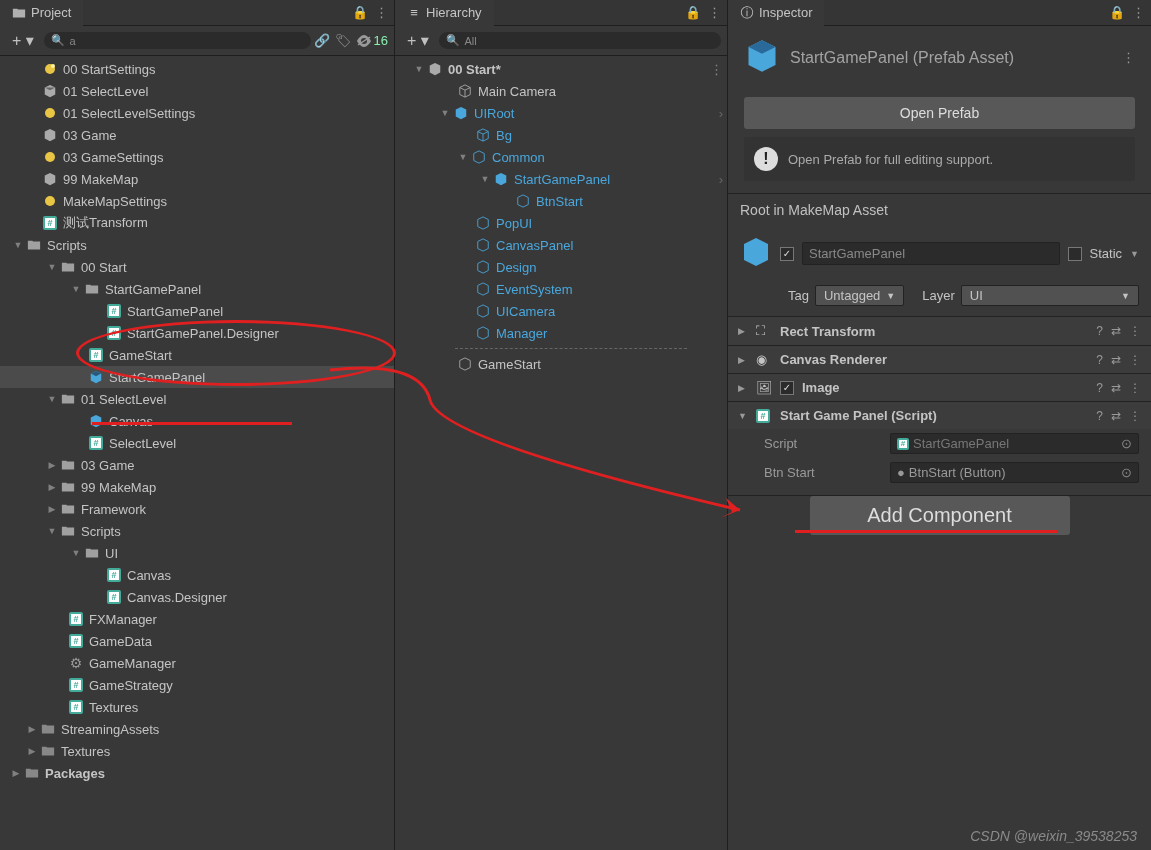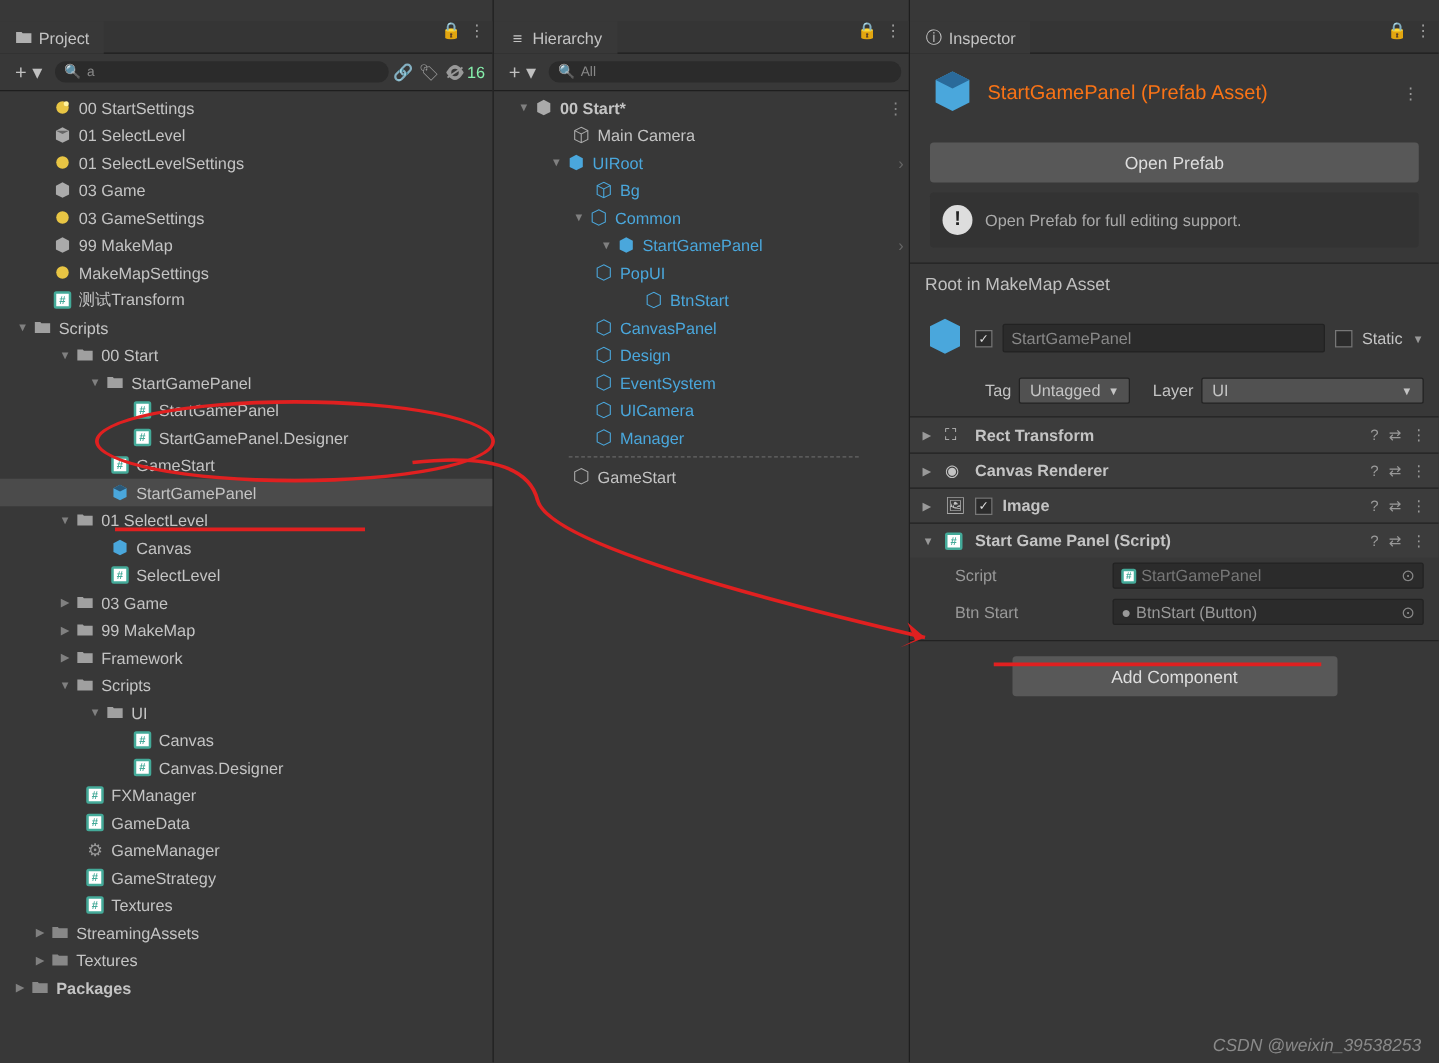--- a/index.html
+++ b/index.html
@@ -1,41 +1,41 @@
 <!DOCTYPE html>
 <html><head>
 <meta charset="utf-8">
 <style>
 * { margin: 0; padding: 0; box-sizing: border-box; font-family: Arial, sans-serif; }
 body { background: #383838; color: #c4c4c4; font-size: 13px; display: flex; width: 1151px; height: 850px; overflow: hidden; }
 .panel { display: flex; flex-direction: column; border-right: 1px solid #1e1e1e; background: #383838; }
-.panel-header { display: flex; align-items: flex-start; background: #353535; border-bottom: 1px solid #1e1e1e; height: 26px; margin-top: 17px; }
+.panel-header { display: flex; align-items: center; background: #353535; border-bottom: 1px solid #1e1e1e; height: 26px; }
 .tab { display: flex; align-items: center; gap: 5px; padding: 4px 12px; background: #383838; height: 26px; }
 .tab-icon { width: 14px; height: 14px; display: flex; align-items: center; justify-content: center; }
 .panel-header-right { margin-left: auto; display: flex; align-items: center; gap: 6px; padding-right: 6px; color: #a0a0a0; }
 .toolbar { display: flex; align-items: center; gap: 4px; padding: 4px 6px; border-bottom: 1px solid #1e1e1e; height: 30px; }
 .search-box { display: flex; align-items: center; gap: 4px; background: #2b2b2b; border-radius: 10px; padding: 2px 8px; flex: 0 0 180px; font-size: 11px; color: #888; }
 .search-icon { color: #888; font-size: 11px; }
 .tree { flex: 1; overflow: auto; padding: 2px 0; }
 .row { display: flex; align-items: center; height: 22px; padding: 0 4px; gap: 2px; white-space: nowrap; cursor: pointer; }
 .row.selected-grey { background: #4b4b4b; }
 .indent { display: inline-block; }
 .arrow { width: 12px; color: #808080; font-size: 9px; display: inline-flex; justify-content: center; }
 .icon { width: 16px; height: 16px; display: inline-flex; align-items: center; justify-content: center; margin-right: 3px; font-size: 14px; }
 .icon-folder { color: #b0b0b0; }
 .icon-cs { width: 14px; height: 14px; background: #fff; border: 2px solid #4a9; color: #4a9; font-size: 9px; font-weight: bold; display: flex; align-items: center; justify-content: center; border-radius: 2px; }
 .icon-gear { color: #999; }
 .icon-cube { color: #aaa; }
 .blue { color: #4aa7dc; }
 .divider { border-top: 1px dashed #666; margin: 4px 40px 4px 60px; }
 
 .inspector-head { display: flex; align-items: center; gap: 10px; padding: 12px 16px; }
-.inspector-title { font-size: 16px; color: #f97316; }
+.inspector-title { font-size: 16px; color: #a3a3a3; }
 .btn-wide { background: #585858; border: none; color: #ddd; padding: 8px; border-radius: 3px; margin: 8px 16px; cursor: pointer; font-size: 14px; }
-.btn-add { background: #585858; border: none; color: #ddd; padding: 8px; border-radius: 3px; margin: 12px auto; width: 260px; display:block; cursor:pointer; font-size: 14px; }
+.btn-add { background: #585858; border: none; color: #ddd; padding: 8px; border-radius: 3px; margin: 0 auto; width: 260px; display:block; cursor:pointer; font-size: 20px; }
 .info-box { background: #333; border-radius: 3px; margin: 0 16px 12px; padding: 10px; display: flex; align-items: center; gap: 10px; color: #aaa; font-size: 13px; }
 .info-icon { width: 24px; height: 24px; background: #ddd; border-radius: 50%; color: #222; display: flex; align-items: center; justify-content: center; font-weight: bold; font-size: 16px; }
 .section-title { padding: 8px 12px; color: #c0c0c0; border-top: 1px solid #222; font-size: 14px; }
 .obj-header { display: flex; align-items: center; gap: 8px; padding: 10px 12px; }
 .name-input { background: #2b2b2b; border: 1px solid #222; color: #888; padding: 3px 6px; flex: 1; border-radius: 2px; font-size: 13px; }
 .tag-row { display: flex; align-items: center; gap: 6px; padding: 4px 12px 10px 60px; font-size: 13px; }
 .dropdown { background: #515151; border: 1px solid #222; padding: 2px 8px; border-radius: 2px; display: flex; align-items: center; gap: 6px; font-size: 13px; min-width: 80px; justify-content: space-between; }
 .component { display: flex; align-items: center; gap: 8px; padding: 6px 10px; border-top: 1px solid #222; background: #3c3c3c; }
 .component .foldarrow { width: 10px; font-size: 9px; color: #999; }
 .component .comp-icon { width: 16px; font-size: 13px; }
@@ -453,36 +453,36 @@
         <span class="arrow">▼</span>
         <span class="icon">
           <svg width="14" height="14" viewBox="0 0 16 16">
             <path fill="#4aa7dc" d="M8 1l6 3v8l-6 3-6-3V4z"></path>
           </svg>
         </span>
         <span class="blue">StartGamePanel</span>
         <span style="margin-left:auto;color:#666">›</span>
       </div>
     <div class="row">
+        <span class="indent" style="width:114px"></span>
+        <span class="icon">
+          <svg width="14" height="14" viewBox="0 0 16 16">
+            <path fill="none" stroke="#4aa7dc" d="M8 1l6 3v8l-6 3-6-3V4z"></path>
+          </svg>
+        </span>
+        <span class="blue">BtnStart</span>
+      </div>
+    <div class="row">
         <span class="indent" style="width:74px"></span>
         <span class="icon">
           <svg width="14" height="14" viewBox="0 0 16 16">
             <path fill="none" stroke="#4aa7dc" d="M8 1l6 3v8l-6 3-6-3V4z"></path>
           </svg>
         </span>
         <span class="blue">PopUI</span>
-      </div>
-    <div class="row">
-        <span class="indent" style="width:114px"></span>
-        <span class="icon">
-          <svg width="14" height="14" viewBox="0 0 16 16">
-            <path fill="none" stroke="#4aa7dc" d="M8 1l6 3v8l-6 3-6-3V4z"></path>
-          </svg>
-        </span>
-        <span class="blue">BtnStart</span>
       </div>
     <div class="row">
         <span class="indent" style="width:74px"></span>
         <span class="icon">
           <svg width="14" height="14" viewBox="0 0 16 16">
             <path fill="none" stroke="#4aa7dc" d="M8 1l6 3v8l-6 3-6-3V4z"></path>
           </svg>
         </span>
         <span class="blue">CanvasPanel</span>
       </div>

